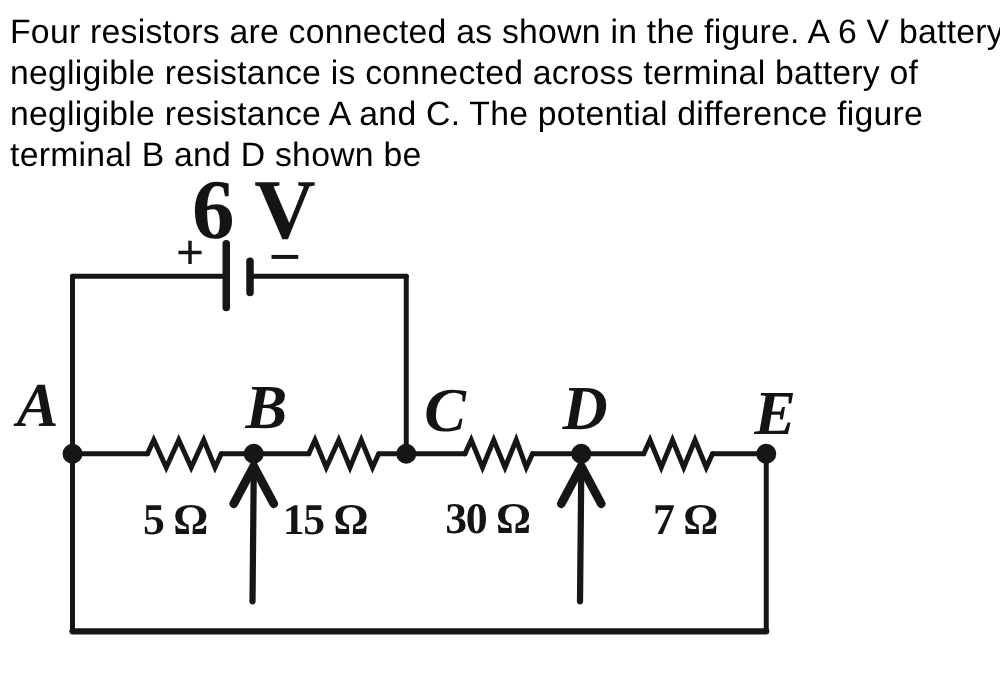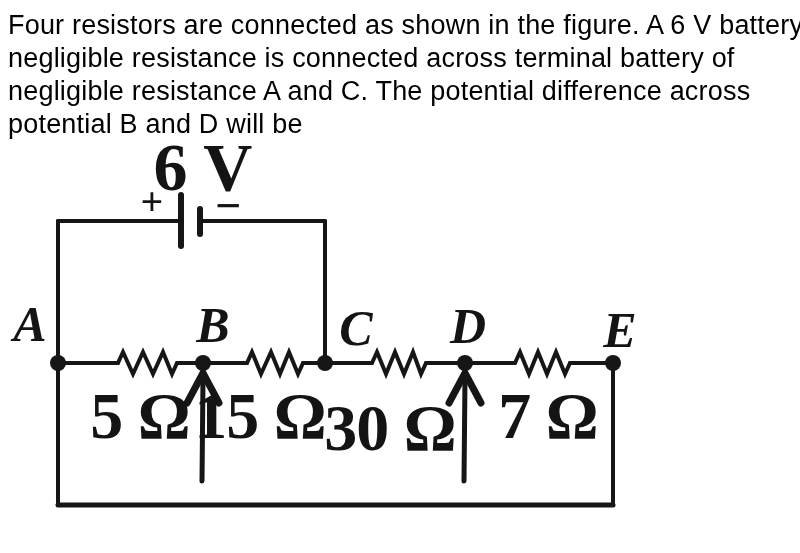--- a/index.html
+++ b/index.html
@@ -42,34 +42,34 @@
     position: absolute;
     transform: translate(-50%, -50%);
     color: #141414;
     font-family: "Liberation Serif", serif;
     font-weight: bold;
     white-space: nowrap;
     line-height: 1;
   }
   .battery-label { font-size: 68px; }
   .node-label    { font-size: 50px; font-style: italic; }
-  .res-label     { font-size: 66px; letter-spacing: -1px; text-align: center; }
+  .res-label     { font-size: 35px; letter-spacing: -1px; text-align: center; }
   .plus-label    { font-size: 40px; }
   .minus-label   { font-size: 46px; }
 </style>
 </head>
 <body>
 
 <div class="page">
 
   <div class="question">
     <div>Four resistors are connected as shown in the figure. A 6 V battery of</div>
     <div>negligible resistance is connected across terminal battery of</div>
-    <div>negligible resistance A and C. The potential difference across</div>
-    <div>potential B and D will be</div>
+    <div>negligible resistance A and C. The potential difference figure</div>
+    <div>terminal B and D shown be</div>
   </div>
 
   <div class="figure">
     <svg width="660" height="390" viewBox="0 0 660 390" fill="none" stroke="#161616" stroke-width="4" stroke-linecap="round">
 
       <g>
         <path d="M58,81 L178,81"></path>
         <path d="M181,55 L181,106" stroke-width="6"></path>
         <path d="M200,69 L200,94" stroke-width="6"></path>
         <path d="M203,81 L325,81"></path>
@@ -117,17 +117,17 @@
     <div class="fig-label minus-label" style="left:228px; top:66px;">−</div>
 
     <div class="fig-label node-label" style="left:30px;  top:184px;">A</div>
     <div class="fig-label node-label" style="left:213px; top:185px;">B</div>
     <div class="fig-label node-label" style="left:356px; top:188px;">C</div>
     <div class="fig-label node-label" style="left:468px; top:186px;">D</div>
     <div class="fig-label node-label" style="left:620px; top:190px;">E</div>
 
     <div class="fig-label res-label" style="left:140px; top:276px;">5 Ω</div>
     <div class="fig-label res-label" style="left:260px; top:276px;">15 Ω</div>
-    <div class="fig-label res-label" style="left:390px; top:275px;margin-top:13px;">30 Ω</div>
+    <div class="fig-label res-label" style="left:390px; top:275px;">30 Ω</div>
     <div class="fig-label res-label" style="left:548px; top:276px;">7 Ω</div>
   </div>
 
 </div>
 
 </body></html>

